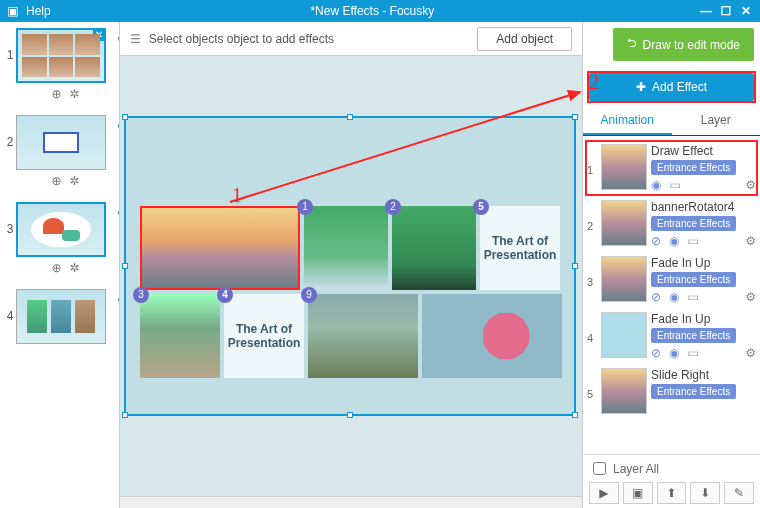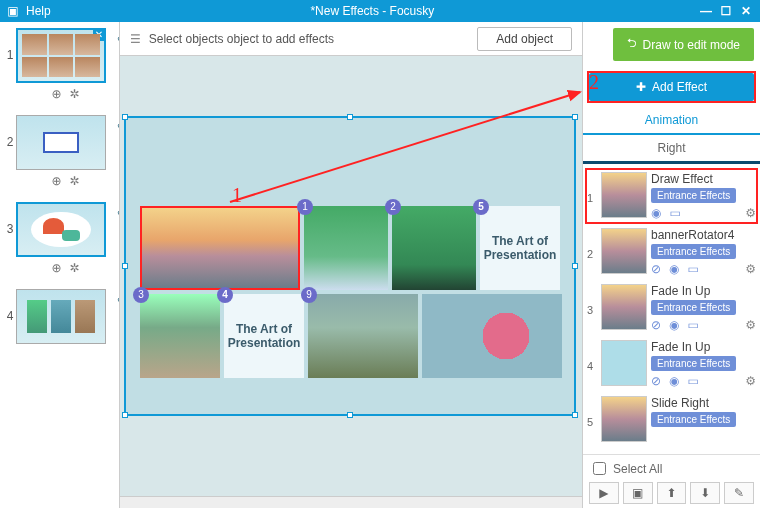--- a/index.html
+++ b/index.html
@@ -238,22 +238,21 @@
     align-items: center;
     justify-content: center;
     gap: 6px;
   }
   .add-effect-box {
     margin: 6px;
     outline: 2px solid #f22;
   }
   .tabs {
     display: flex;
-    border-bottom: 3px solid #0c4a6e;
-    flex-direction: column;
+    border-bottom: 1px solid #0c4a6e;
   }
   .tabs div {
     flex: 1; text-align: center;
     padding: 6px 0;
     color: #666;
   }
   .tabs .active {
     border-bottom: 2px solid #0f99d6;
     color: #0f99d6;
   }
@@ -476,21 +475,21 @@
       <div class="call" style="left:6px;top:4px">2</div>
       <div class="add-effect-box">
         <div class="btn-blue">
           <span>✚</span>
           <span>Add Effect</span>
         </div>
       </div>
     </div>
     <div class="tabs">
       <div class="active">Animation</div>
-      <div>Right</div>
+      <div>Layer</div>
     </div>
 
     <div class="effects">
       <div class="eff-row sel2" style="position:relative">
 
         <div class="n">1</div>
         <div class="eff-thumb"></div>
         <div class="eff-body">
           <div class="title2">Draw Effect</div>
           <div class="tag">Entrance Effects</div>
@@ -553,21 +552,21 @@
         <div class="eff-body">
           <div class="title2">Slide Right</div>
           <div class="tag">Entrance Effects</div>
         </div>
       </div>
     </div>
 
     <div class="right-footer">
       <label class="select-all">
         <input type="checkbox" style="">
-        <span>Select All</span>
+        <span>Layer All</span>
       </label>
       <div class="bottom-btns">
         <div>▶</div>
         <div>▣</div>
         <div>⬆</div>
         <div>⬇</div>
         <div>✎</div>
       </div>
     </div>
   </div>

